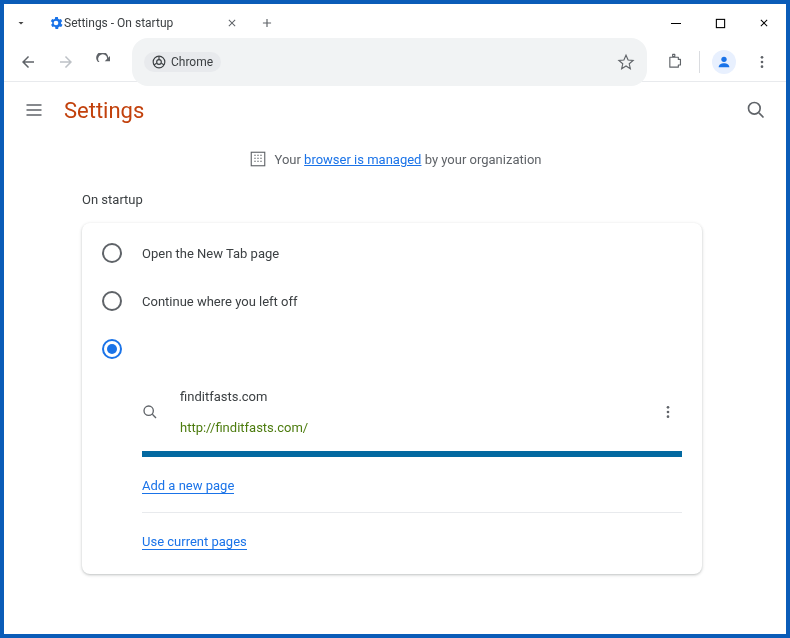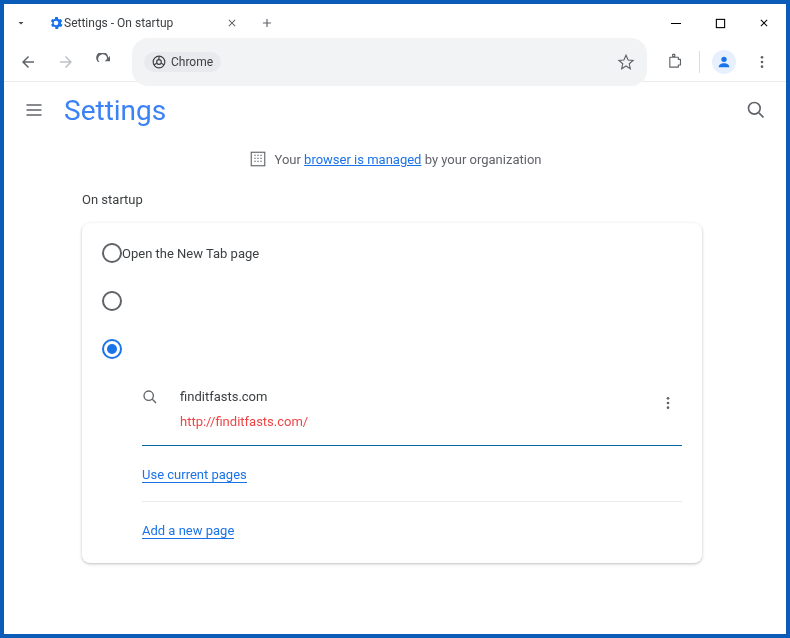--- a/index.html
+++ b/index.html
@@ -23,43 +23,43 @@
   .chrome-chip { display: flex; align-items: center; gap: 5px; background: #e8eaed; border-radius: 12px; padding: 3px 8px; font-size: 12px; color: #3c4043; }
   .url { font-size: 13px; color: #5f6368; }
   .star-btn { margin-left: auto; color: #5f6368; cursor: pointer; }
   .ext-btn, .avatar-btn, .menu-btn { width: 32px; height: 32px; display: flex; align-items: center; justify-content: center; cursor: pointer; color: #5f6368; border-radius: 50%; }
   .avatar-btn .avatar-circle { width: 24px; height: 24px; border-radius: 50%; background: #e8f0fe; display: flex; align-items: center; justify-content: center; }
   .menu-separator { width: 1px; height: 22px; background: #dadce0; margin: 0 2px; }
   
   
   .page-header { height: 56px; display: flex; align-items: center; padding: 0 20px; }
   .hamburger { cursor: pointer; color: #5f6368; margin-right: 20px; }
-  .page-title { font-size: 28px; color: #3b82f6; }
+  .page-title { font-size: 22px; color: #c2410c; }
   .search-btn { margin-left: auto; cursor: pointer; color: #5f6368; }
   
   
   .managed-banner { display: flex; justify-content: center; align-items: center; gap: 8px; padding: 12px 16px; font-size: 13px; color: #5f6368; }
   .managed-link { color: #1a73e8; text-decoration: underline; cursor: pointer; }
   
   
   .content { padding: 0 0 0 78px; }
   .section-title { font-size: 13px; color: #3c4043; margin: 12px 5px 16px 0; }
   .card { width: 620px; background: #fff; border-radius: 8px; box-shadow: 0 1px 2px rgba(60,64,67,.2), 0 1px 3px 1px rgba(60,64,67,.1); padding: 6px 0; }
-  .radio-row { display: flex; align-items: center; height: 48px; padding: 0 20px; cursor: pointer; }
+  .radio-row { display: flex; align-items: center; height: 48px; padding: 0 20px; gap: 20px; cursor: pointer; }
   .radio-outer { width: 20px; height: 20px; border: 2px solid #5f6368; border-radius: 50%; display: flex; align-items: center; justify-content: center; flex-shrink: 0; }
   .radio-outer.selected { border-color: #1a73e8; }
   .radio-inner { width: 10px; height: 10px; border-radius: 50%; background: #1a73e8; }
   .radio-label { font-size: 13px; color: #3c4043; }
   
   .sub-section { padding: 0 20px 0 60px; }
-  .page-row { display: flex; align-items: flex-start; padding: 16px 0; border-bottom: 1px solid #0369a1; }
+  .page-row { display: flex; align-items: center; padding: 16px 0; border-bottom: 6px solid #0369a1; }
   .page-icon { width: 20px; margin-right: 18px; color: #5f6368; }
   .page-info { flex: 1; }
   .page-name { font-size: 13px; color: #3c4043; }
-  .page-url { font-size: 13px; color: #ef4444; margin-top: 10px; }
+  .page-url { font-size: 13px; color: #4d7c0f; margin-top: 16px; }
   .more-btn { color: #5f6368; cursor: pointer; padding: 6px; }
   .link-row { padding: 18px 0; border-bottom: 1px solid #e8eaed; }
   .link-row:last-child { border-bottom: none; }
   .page-link { color: #1a73e8; font-size: 13px; cursor: pointer; border-bottom: 1px solid #1a73e8; }
   
   svg { display: block; }
 </style>
 </head>
 <body>
 
@@ -185,20 +185,21 @@
 
 <div class="content">
   <div class="section-title">On startup</div>
   <div class="card">
     <div class="radio-row">
       <div class="radio-outer"></div>
       <span class="radio-label">Open the New Tab page</span>
     </div>
     <div class="radio-row">
       <div class="radio-outer"></div>
+      <span class="radio-label">Continue where you left off</span>
     </div>
     <div class="radio-row">
       <div class="radio-outer selected">
           <div class="radio-inner"></div>
         </div>
     </div>
     <div class="sub-section">
       <div class="page-row">
         <div class="page-icon">
             <svg width="16" height="16" viewBox="0 0 24 24">
@@ -212,20 +213,20 @@
         </div>
         <div class="more-btn">
             <svg width="16" height="16" viewBox="0 0 24 24">
               <circle cx="12" cy="5" r="2" fill="currentColor"></circle>
               <circle cx="12" cy="12" r="2" fill="currentColor"></circle>
               <circle cx="12" cy="19" r="2" fill="currentColor"></circle>
             </svg>
           </div>
       </div>
       <div class="link-row">
+        <span class="page-link">Add a new page</span>
+      </div>
+      <div class="link-row">
         <span class="page-link">Use current pages</span>
       </div>
-      <div class="link-row">
-        <span class="page-link">Add a new page</span>
-      </div>
     </div>
   </div>
 </div>
 
 </body></html>

